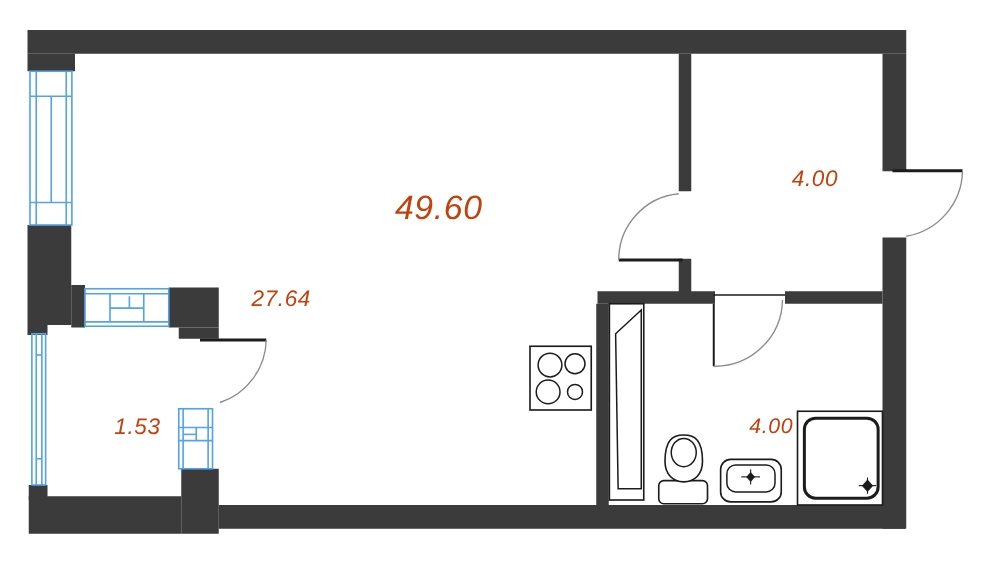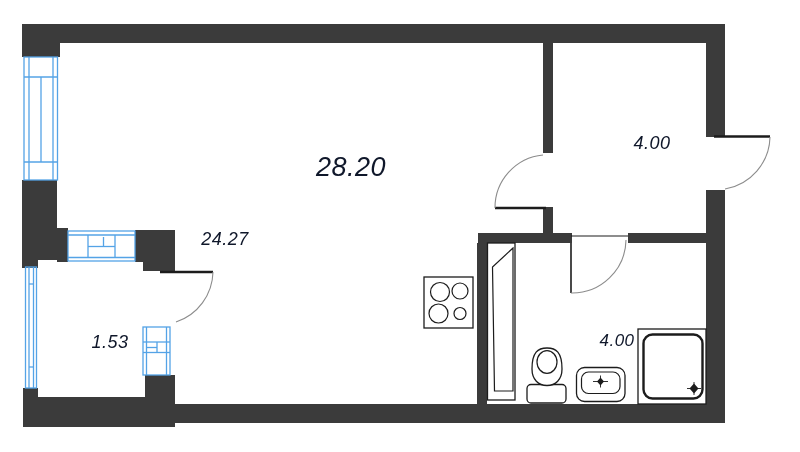--- a/index.html
+++ b/index.html
@@ -19,21 +19,21 @@
   .arc{stroke:var(--door-arc,#8c8c8c);stroke-width:1.1;fill:none;}
   .fix{stroke:var(--fixture-outline,#1c1c1c);stroke-width:1.3;fill:#ffffff;}
   .fix-line{stroke:var(--fixture-outline,#1c1c1c);stroke-width:1.2;fill:none;}
   .fix-bold{stroke:var(--fixture-outline,#1c1c1c);stroke-width:2.4;fill:none;}
   .fix-dot{fill:var(--fixture-outline,#1c1c1c);stroke:none;}
   .hair{stroke:var(--fixture-outline,#1c1c1c);stroke-width:0.9;fill:none;}
   .lbl{
     position:absolute;
     transform:translate(-50%,-50%);
     font-style:italic;
-    color:#0f172a;
+    color:#c2410c;
     white-space:nowrap;
     letter-spacing:0.5px;
   }
   .lbl-big{font-size:27px;}
   .lbl-med{font-size:18px;}
   .lbl-sm{font-size:17px;}
 </style>
 </head>
 <body>
 
@@ -149,22 +149,22 @@
 
     <g>
       <rect class="fix" x="638" y="329" width="68" height="75"></rect>
       <rect class="fix-bold" x="643.5" y="334.5" width="59" height="64" rx="9"></rect>
       <line class="hair" x1="687" y1="388.5" x2="701" y2="388.5"></line>
       <line class="hair" x1="694" y1="382" x2="694" y2="395"></line>
       <path class="fix-dot" d="M694,383.5 L698.5,388.5 L694,393.5 L689.5,388.5 Z"></path>
     </g>
   </svg>
 
-  <div class="lbl lbl-big" style="left:351px;top:167px;">28.20</div>
+  <div class="lbl lbl-big" style="left:351px;top:167px;">49.60</div>
 
-  <div class="lbl lbl-med" style="left:225px;top:239px;">24.27</div>
+  <div class="lbl lbl-med" style="left:225px;top:239px;">27.64</div>
 
   <div class="lbl lbl-med" style="left:652px;top:143px;">4.00</div>
 
   <div class="lbl lbl-sm" style="left:617px;top:341px;">4.00</div>
 
   <div class="lbl lbl-med" style="left:110px;top:342px;">1.53</div>
 </div>
 
 </body></html>

